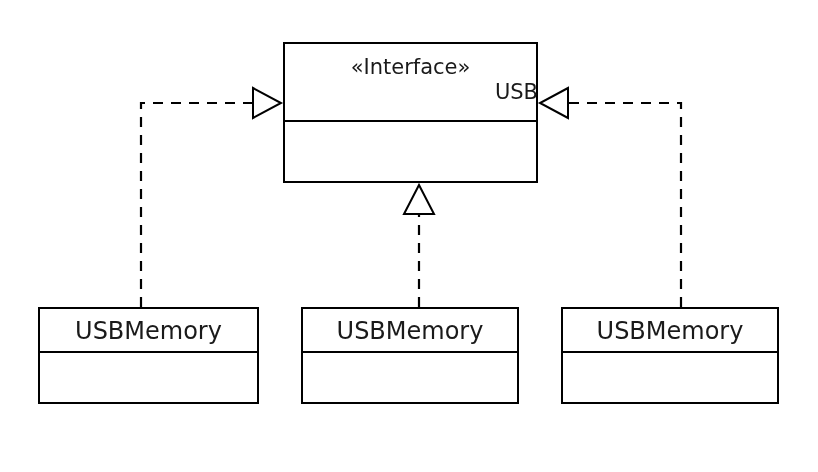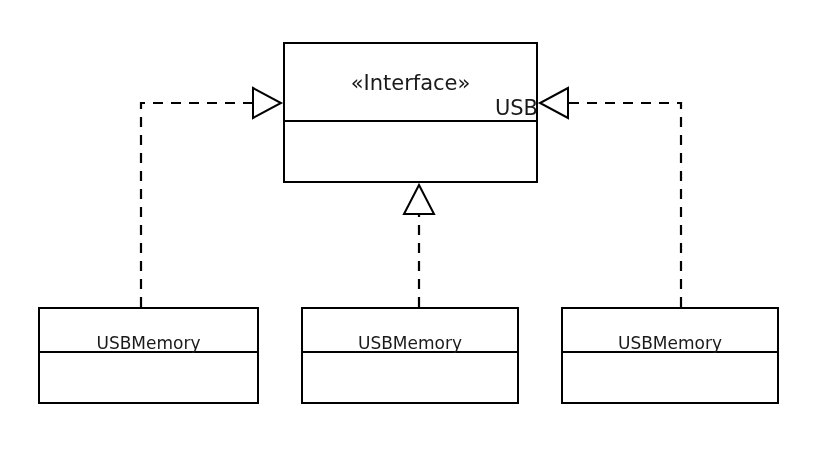--- a/index.html
+++ b/index.html
@@ -48,34 +48,33 @@
     stroke-linejoin: miter;
   }
   .uml-label {
     position: absolute;
     text-align: center;
     color: #1a1a1a;
     font-family: "DejaVu Sans", sans-serif;
     white-space: nowrap;
     line-height: 1.18;
     user-select: none;
-    margin-top: 16px;
   }
   .iface-label {
     font-size: 21px;
   }
   .iface-stereotype {
     display: block;
   }
   .iface-name {
     display: block;
     text-align: right;
   }
   .class-label {
-    font-size: 17px;
+    font-size: 24px;
   }
 </style>
 </head>
 <body>
 
 <div id="canvas">
 
   <svg id="diagram-svg" viewBox="0 0 818 472" xmlns="http://www.w3.org/2000/svg">
 
     <g>

